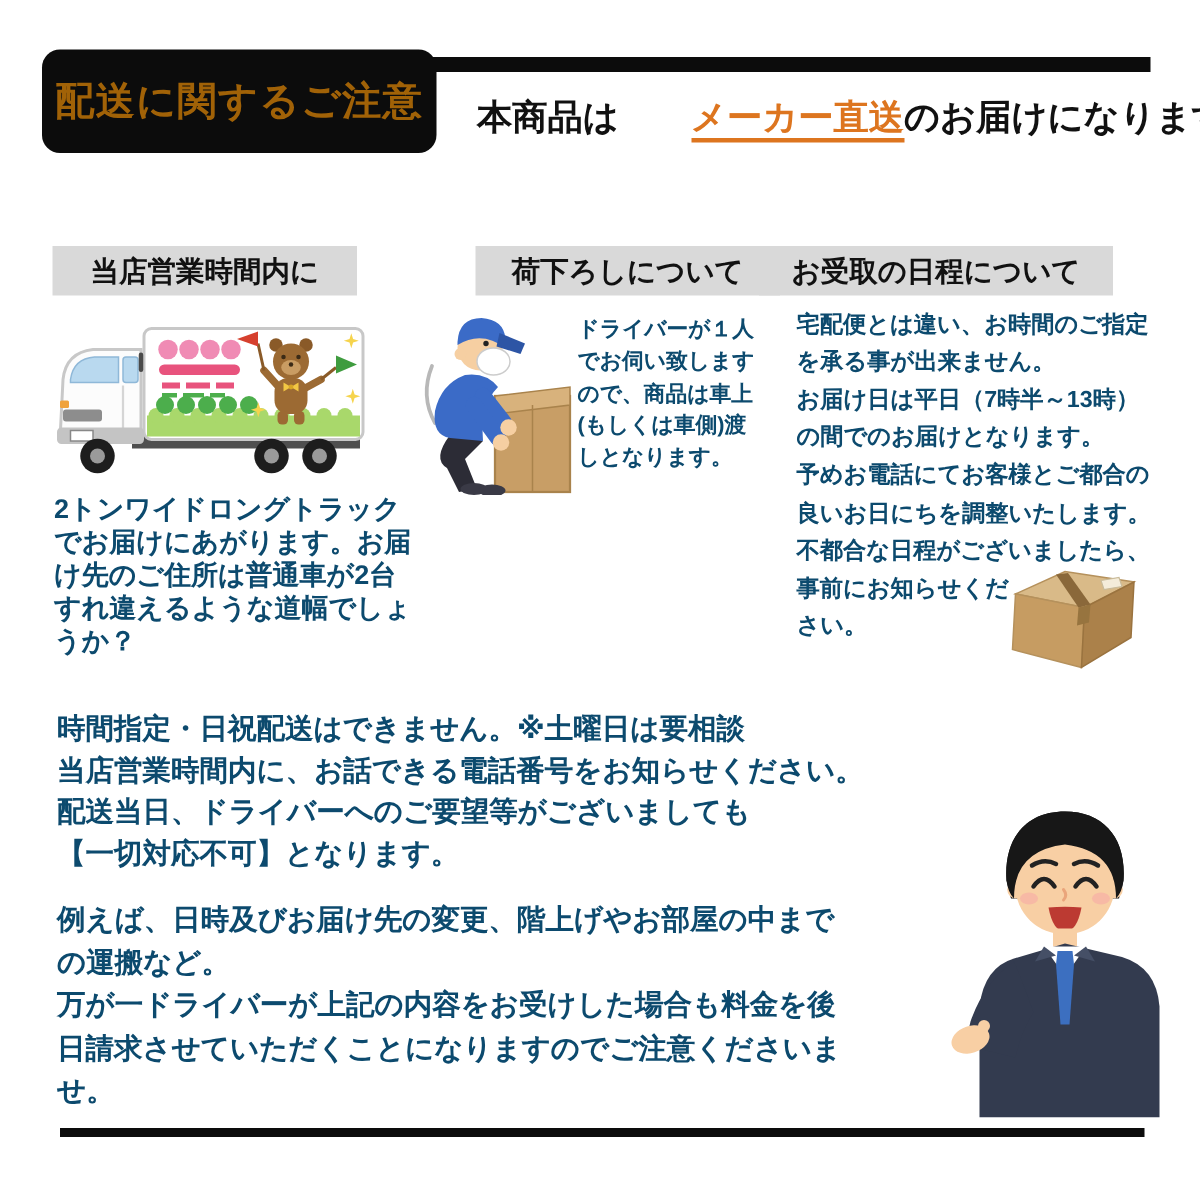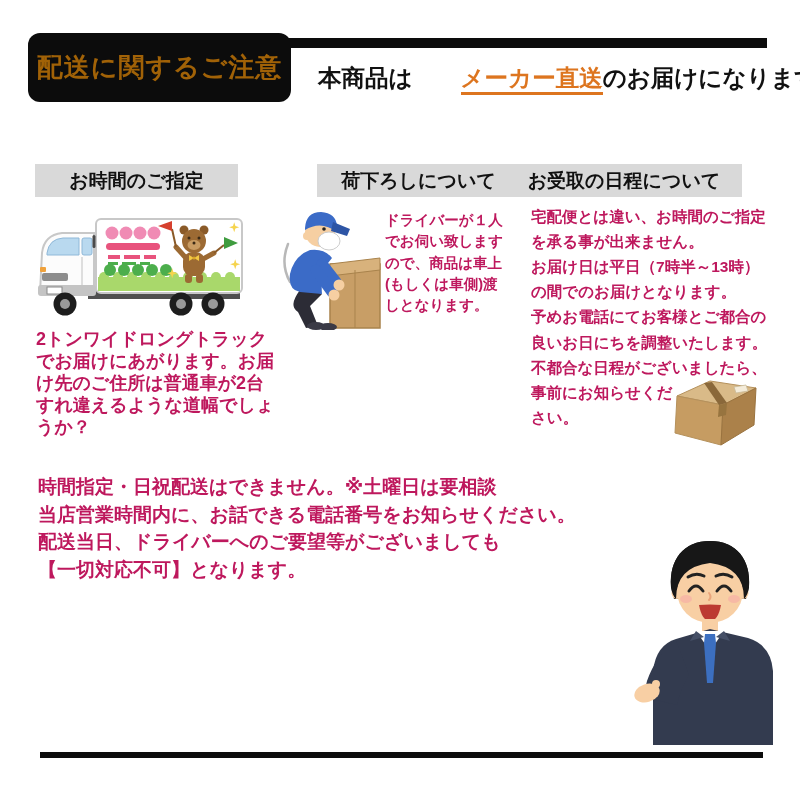--- a/index.html
+++ b/index.html
@@ -14,42 +14,42 @@
   .topbar{left:283px;top:38px;width:484px;height:10px;background:#0c0c0c;}
   .headline{left:318px;top:62px;font-size:23.5px;font-weight:700;color:#111;white-space:nowrap;}
   .headline .hl{color:#dd751f;border-bottom:3px solid #dd751f;padding-bottom:1px;margin-left:48px;}
 
   .colhead{top:164px;height:33px;background:#d9d9d9;color:#111;font-size:19px;font-weight:700;
            display:flex;align-items:center;justify-content:center;}
   .colhead.c1{left:35px;width:203px;}
   .colhead.c2{left:273px;width:203px;margin-left:44px;}
   .colhead.c3{left:506px;width:236px;}
 
-  .body-text{font-weight:700;color:#be185d;}
+  .body-text{font-weight:700;color:#0c4a6e;}
   .col1-text{left:36px;top:329px;width:245px;font-size:18px;line-height:1.22;}
   .col2-top-text{left:385px;top:210px;width:128px;font-size:14.5px;line-height:1.47;}
   .col2-bottom-text{left:273px;top:331px;width:248px;font-size:17px;line-height:1.25;}
   .col3-text{left:531px;top:204px;width:254px;font-size:15.5px;line-height:1.62;}
   .para1{left:38px;top:473px;width:585px;font-size:19px;line-height:1.45;}
   .para2{left:38px;top:600px;width:625px;font-size:19px;line-height:1.5;}
 
   .bottombar{left:40px;top:752px;width:723px;height:6px;background:#0c0c0c;}
 
   .illu{display:block;}
 </style>
 </head>
 <body>
 
 <div class="page">
 
   <div class="abs badge">配送に関するご注意</div>
   <div class="abs topbar"></div>
   <div class="abs headline"><span>本商品は</span><span class="hl">メーカー直送</span><span>のお届けになります</span></div>
 
-  <div class="abs colhead c1">お時間のご指定</div>
+  <div class="abs colhead c1">当店営業時間内に</div>
   <div class="abs colhead c2">荷下ろしについて</div>
   <div class="abs colhead c3">お受取の日程について</div>
 
   <svg class="abs illu" style="left:38px;top:217px;" width="208" height="104" viewBox="0 0 208 104">
     <rect x="50" y="72" width="152" height="10" fill="#4f4f4f"></rect>
     <rect x="58" y="2" width="146" height="74" rx="5" fill="#ffffff" stroke="#c8c8c8" stroke-width="2"></rect>
     <g>
       <rect x="60" y="60" width="142" height="14" fill="#a9d86b"></rect>
       <g fill="#a9d86b">
         <circle cx="66" cy="60" r="5"></circle>
@@ -186,20 +186,25 @@
     <polygon points="51,28 84,11 82,48 49,68" fill="#ab814a" stroke="#9a733f" stroke-width="1"></polygon>
     <polygon points="32,6 40,5 55,26 47,28" fill="#8a683a"></polygon>
     <polygon points="47,28 55,26 54,38 46,40" fill="#97743f"></polygon>
     <polygon points="62,10 74,8 76,14 64,16" fill="#f4ecda" stroke="#c9bb9a" stroke-width="0.8"></polygon>
   </svg>
 
   <div class="abs body-text pre para1">時間指定・日祝配送はできません。※土曜日は要相談
 当店営業時間内に、お話できる電話番号をお知らせください。
 配送当日、ドライバーへのご要望等がございましても
 【一切対応不可】となります。</div>
+  <div class="abs body-text pre para2">例えば、日時及びお届け先の変更、階上げやお部屋の中まで
+の運搬など。
+万が一ドライバーが上記の内容をお受けした場合も料金を後
+日請求させていただくことになりますのでご注意くださいま
+せ。</div>
 
   <svg class="abs illu" style="left:632px;top:533px;" width="160" height="212" viewBox="0 0 160 212">
     <path d="M78,8 C52,8 37,26 39,54 L42,66 L114,66 L117,54 C119,26 104,8 78,8 Z" fill="#171717"></path>
     <ellipse cx="45" cy="60" rx="5.5" ry="6" fill="#f8cfa4"></ellipse>
     <ellipse cx="111" cy="60" rx="5.5" ry="6" fill="#f8cfa4"></ellipse>
     <ellipse cx="78" cy="58" rx="33" ry="32" fill="#f8cfa4"></ellipse>
     <path d="M78,8 C52,8 37,26 39,54 Q40,62 44,66 Q44,34 78,30 Q112,34 112,66 Q116,62 117,54 C119,26 104,8 78,8 Z" fill="#171717"></path>
     <path d="M56,44 q8,-5 16,-1" stroke="#222222" stroke-width="3" fill="none" stroke-linecap="round"></path>
     <path d="M84,43 q8,-4 16,1" stroke="#222222" stroke-width="3" fill="none" stroke-linecap="round"></path>
     <path d="M57,58 q7,-10 14,0" stroke="#222222" stroke-width="3" fill="none" stroke-linecap="round"></path>

